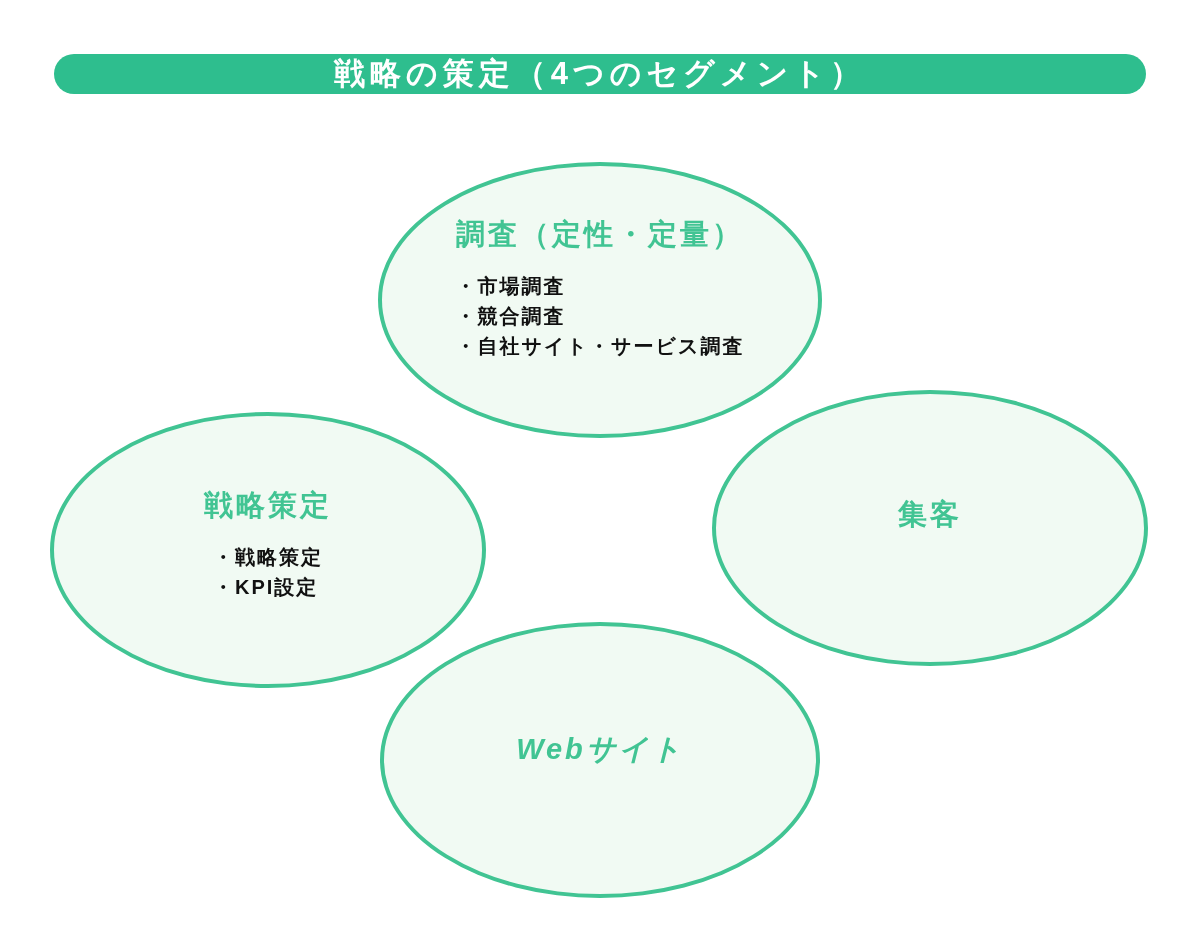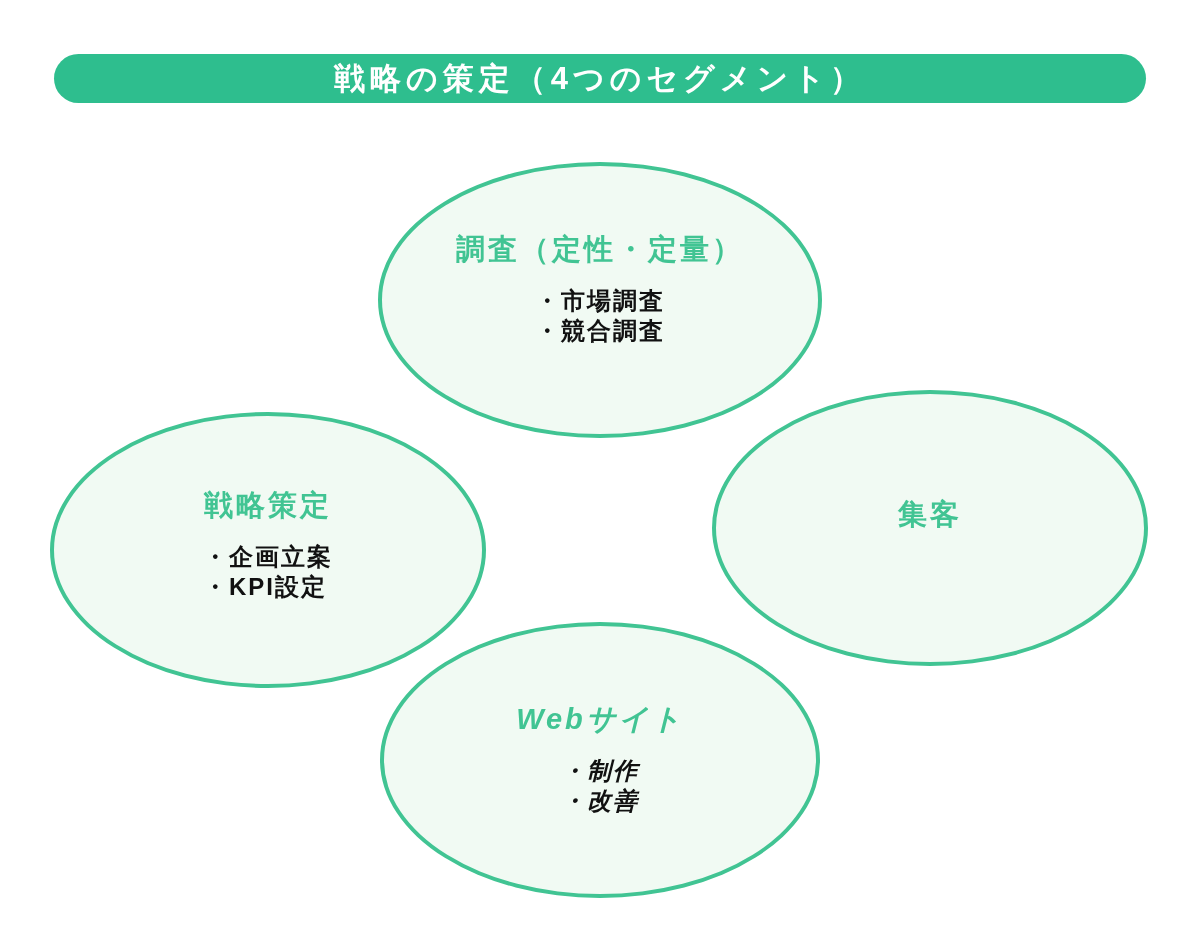--- a/index.html
+++ b/index.html
@@ -20,21 +20,21 @@
     width: 1200px;
     height: 950px;
     background: #ffffff;
     overflow: hidden;
   }
   .header {
     position: absolute;
     left: 54px;
     top: 54px;
     width: 1092px;
-    height: 49px;
+    height: 40px;
     background: var(--header-bg);
     border-radius: 27px;
     display: flex;
     align-items: center;
     justify-content: center;
   }
   .header-title {
     color: var(--header-text);
     font-size: 31px;
     letter-spacing: 5px;
@@ -69,64 +69,61 @@
     letter-spacing: 3px;
     margin-bottom: 16px;
     white-space: nowrap;
   }
   .items {
     list-style: none;
     text-align: left;
   }
   .items li {
     color: var(--text);
-    font-size: 24px;
+    font-size: 20px;
     line-height: 30px;
     letter-spacing: 2px;
     white-space: nowrap;
   }
 </style>
 </head>
 <body>
 
 <div class="canvas">
 
   <div class="header">
     <span class="header-title">戦略の策定（4つのセグメント）</span>
   </div>
 
   <div class="ellipse ellipse-top">
     <div class="content">
       <div class="etitle">調査（定性・定量）</div>
       <ul class="items">
         <li>・市場調査</li>
         <li>・競合調査</li>
+        <li>・自社サイト・サービス調査</li>
       </ul>
     </div>
   </div>
 
   <div class="ellipse ellipse-left">
     <div class="content">
       <div class="etitle">戦略策定</div>
       <ul class="items">
-        <li>・企画立案</li>
+        <li>・戦略策定</li>
         <li>・KPI設定</li>
       </ul>
     </div>
   </div>
 
   <div class="ellipse ellipse-right">
     <div class="content">
       <div class="etitle">集客</div>
     </div>
   </div>
 
   <div class="ellipse ellipse-bottom">
     <div class="content">
       <div class="etitle">Webサイト</div>
-      <ul class="items">
-        <li>・制作</li>
-        <li>・改善</li>
-      </ul>
     </div>
   </div>
 
 </div>
 
 </body></html>

